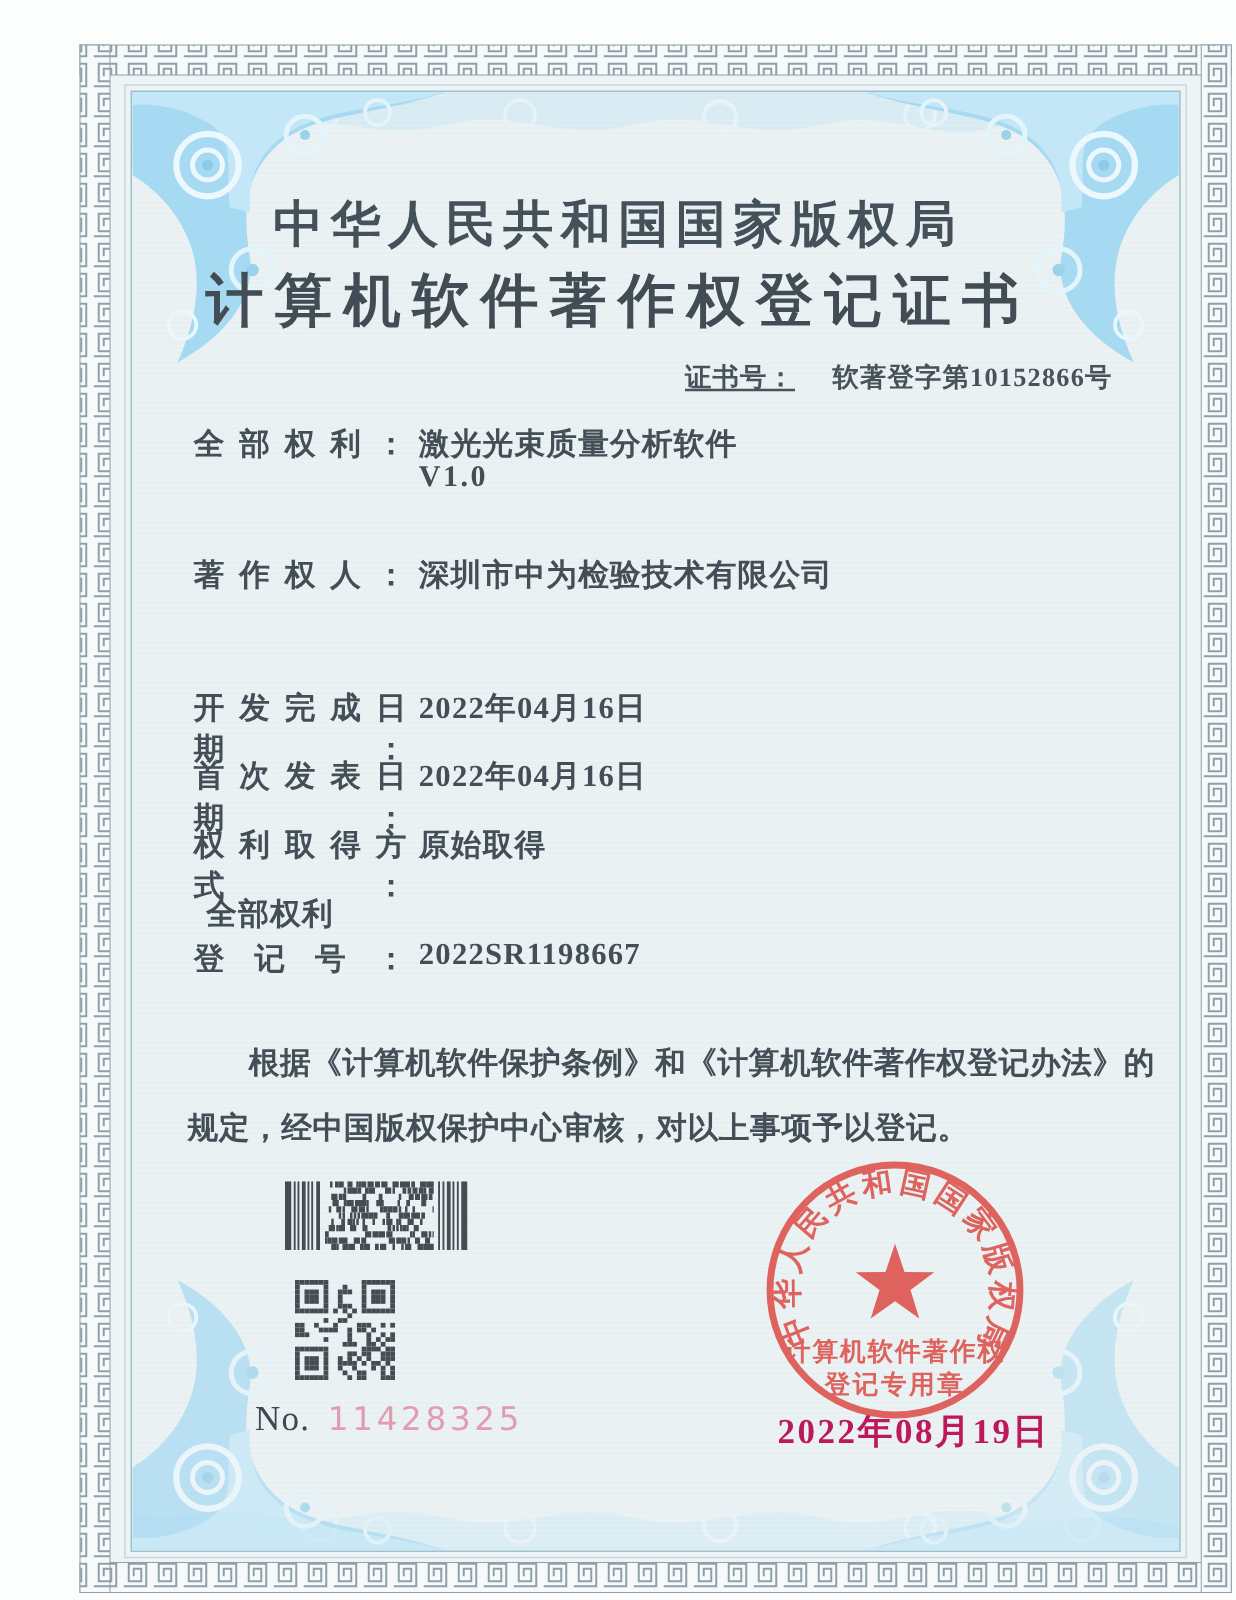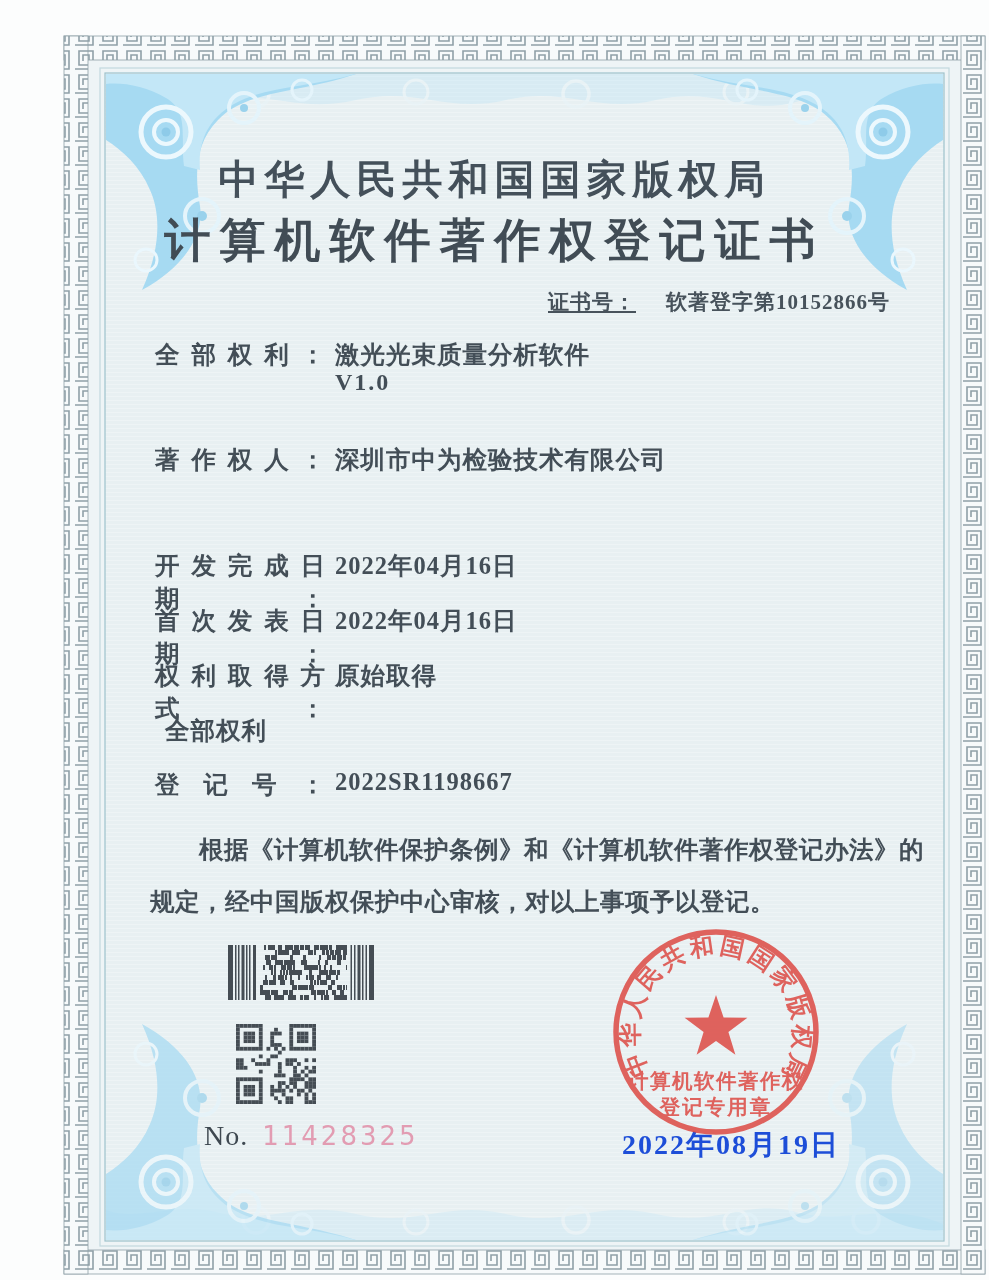--- a/index.html
+++ b/index.html
@@ -60,21 +60,21 @@
   .qrcode{position:absolute;left:236px;top:1024px;width:80px;height:80px;}
 
   .serial-row{position:absolute;left:204px;top:1120px;display:flex;align-items:baseline;}
   .serial-prefix{font-size:28px;color:#3e4850;letter-spacing:1px;}
   .serial-value{
     margin-left:14px;font-size:26px;color:#e29cb2;letter-spacing:3px;
     font-family:"DejaVu Sans","Liberation Sans",sans-serif;font-weight:500;
   }
   .issue-date{
     position:absolute;left:622px;top:1126px;font-size:28px;font-weight:600;
-    letter-spacing:2px;color:#1d4ed8;z-index:3;
+    letter-spacing:2px;color:#be185d;z-index:3;
   }
 </style>
 </head>
 <body>
 
 <div class="page">
 
   <div class="paper-outer"></div>
   <div class="paper-inner"></div>
 
@@ -161,21 +161,21 @@
 
     <div class="field-row" style="top:659px;">
       <span class="field-label">权利取得方式：</span>
       <span class="field-value">原始取得</span>
     </div>
 
     <div class="field-row" style="top:714px;">
       <span class="field-value">全部权利</span>
     </div>
 
-    <div class="field-row" style="top:768px;justify-content:flex-end;">
+    <div class="field-row" style="top:750px;justify-content:flex-end;">
       <span class="field-label">登记号：</span>
       <span class="field-value">2022SR1198667</span>
     </div>
 
     <div class="statement l1">根据《计算机软件保护条例》和《计算机软件著作权登记办法》的</div>
     <div class="statement l2">规定，经中国版权保护中心审核，对以上事项予以登记。</div>
 
     <div class="barcode" id="barcode"><svg width="146" height="55" viewBox="0 0 146 55" xmlns="http://www.w3.org/2000/svg">
           <rect x="0" y="0" width="5" height="55" fill="#454d54"></rect>
           <rect x="7" y="0" width="1.5" height="55" fill="#454d54"></rect>

